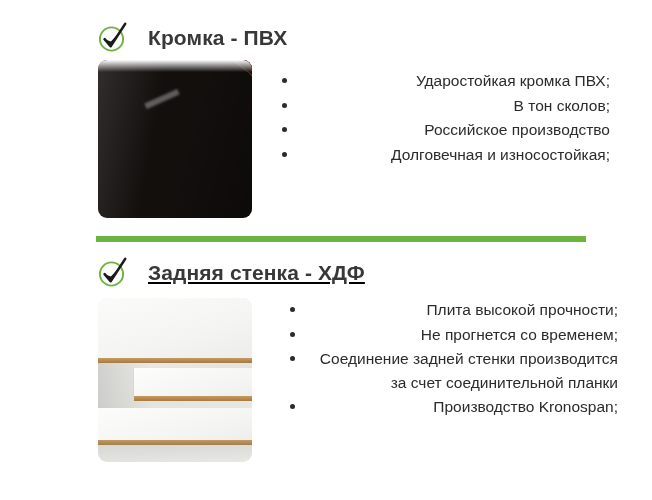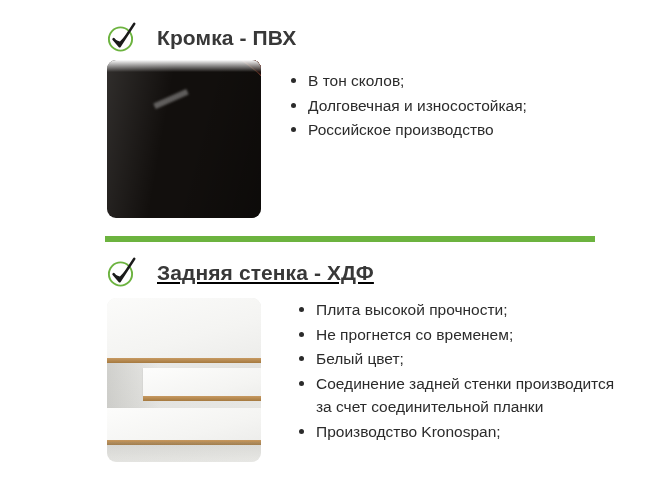--- a/index.html
+++ b/index.html
@@ -18,22 +18,23 @@
   .page {
     position: relative;
     width: 652px;
     height: 500px;
     background: #ffffff;
   }
 
   
   .section {
     position: absolute;
-    left: 17px;
+    left: 8px;
     width: 588px;
+    text-align: right;
   }
   #section-pvc  { top: 0px;   height: 232px; }
   #section-hdf  { top: 248px; height: 252px; }
 
   
   .heading-row {
     position: absolute;
     left: 88px;
     display: flex;
     align-items: center;
@@ -236,23 +237,24 @@
           <div class="coil coil-red"></div>
           <div class="coil coil-red2"></div>
           <div class="coil coil-dark"></div>
           <div class="seam"></div>
           <div class="sheen"></div>
           <div class="topfade"></div>
         </div>
       </div>
 
       <ul class="bullet-list" id="list-pvc">
+        <li class="bullet-item">Ударостойкая кромка ПВХ;</li>
         <li class="bullet-item">В тон сколов;</li>
+        <li class="bullet-item">Российское производство</li>
         <li class="bullet-item">Долговечная и износостойкая;</li>
-        <li class="bullet-item">Российское производство</li>
       </ul>
 
     </div>
 
     <div class="divider"></div>
   </div>
 
   <div class="section" id="section-hdf">
 
     <div class="heading-row">
@@ -272,21 +274,20 @@
           <div class="panel panel-bottom"></div>
           <div class="panel panel-mid"></div>
           <div class="panel panel-top"></div>
           <div class="shade-bottom"></div>
         </div>
       </div>
 
       <ul class="bullet-list" id="list-hdf">
         <li class="bullet-item">Плита высокой прочности;</li>
         <li class="bullet-item">Не прогнется со временем;</li>
-        <li class="bullet-item">Белый цвет;</li>
         <li class="bullet-item">Соединение задней стенки производится за счет соединительной планки</li>
         <li class="bullet-item">Производство Kronospan;</li>
       </ul>
 
     </div>
   </div>
 
 </div>
 
 </body></html>

